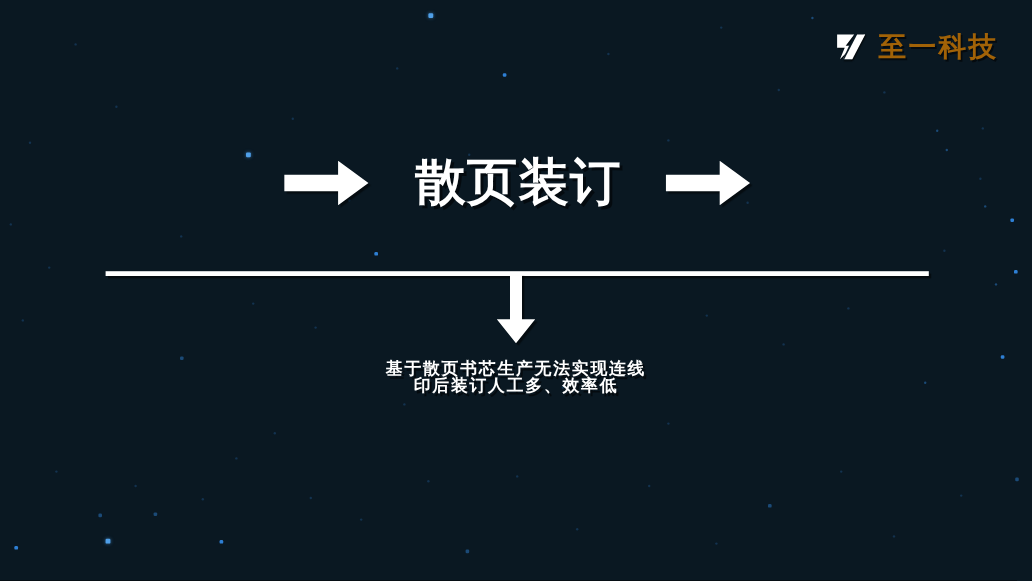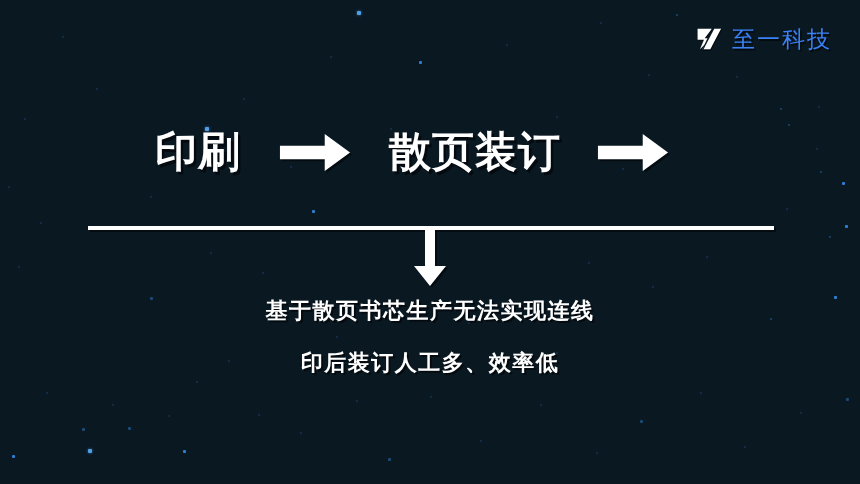--- a/index.html
+++ b/index.html
@@ -40,23 +40,23 @@
     align-items: center;
     gap: 9px;
   }
   .logo-mark {
     width: 27px;
     height: 26px;
     display: block;
     filter: drop-shadow(1.5px 1.5px 0 rgba(0,0,0,.55));
   }
   .logo-text {
-    color: #3b82f6;
+    color: #a16207;
     font-size: 23px;
-    font-weight: 400;
+    font-weight: 700;
     letter-spacing: 2px;
     line-height: 1;
     text-shadow: 1.5px 1.5px 0 rgba(0,0,0,.55);
     white-space: nowrap;
   }
 
   
   .flow-row {
     position: absolute;
     left: 0;
@@ -110,28 +110,28 @@
   
   .conclusion {
     position: absolute;
     left: 0;
     right: 0;
     top: 300px;
     text-align: center;
   }
   .conclusion-line {
     color: #ffffff;
-    font-size: 22px;
+    font-size: 14px;
     font-weight: 700;
     letter-spacing: 1.5px;
     line-height: 1;
     white-space: nowrap;
     text-shadow: 2px 2px 0 rgba(0,0,0,.55);
   }
-  .conclusion-line + .conclusion-line { margin-top: 30px; }
+  .conclusion-line + .conclusion-line { }
 </style>
 </head>
 <body>
 
 <div class="slide">
 
   <div class="starfield">
     <div class="star bright" style="left:357px;top:11px;width:4px;height:4px;"></div>
     <div class="star" style="left:419px;top:61px;width:3px;height:3px;"></div>
     <div class="star bright" style="left:205px;top:127px;width:4px;height:4px;"></div>
@@ -203,21 +203,20 @@
     <svg class="logo-mark" viewBox="0 0 34 32" aria-hidden="true">
       <path d="M2 3 H20 L11 15 H19 L5 29 L10 17 H2 Z" fill="#ffffff"></path>
       <path d="M22 3 H31 L17 29 H8 Z" fill="#ffffff"></path>
       <path d="M20.5 2 L30.5 2 L16.5 30 L7.5 30 Z" fill="#0a1822"></path>
       <path d="M23 3 H31.5 L18 29 H9.5 Z" fill="#ffffff"></path>
     </svg>
     <div class="logo-text">至一科技</div>
   </div>
 
   <div class="flow-row">
-    <div class="flow-label">印刷</div>
     <div class="flow-gap-a"></div>
     <svg class="arrow-right" viewBox="0 0 72 38" aria-hidden="true">
       <path d="M0 12 H46 V0 L72 19 L46 38 V26 H0 Z" fill="#ffffff"></path>
     </svg>
     <div class="flow-gap-a"></div>
     <div class="flow-label">散页装订</div>
     <div class="flow-gap-b"></div>
     <svg class="arrow-right" viewBox="0 0 72 38" aria-hidden="true">
       <path d="M0 12 H46 V0 L72 19 L46 38 V26 H0 Z" fill="#ffffff"></path>
     </svg>

